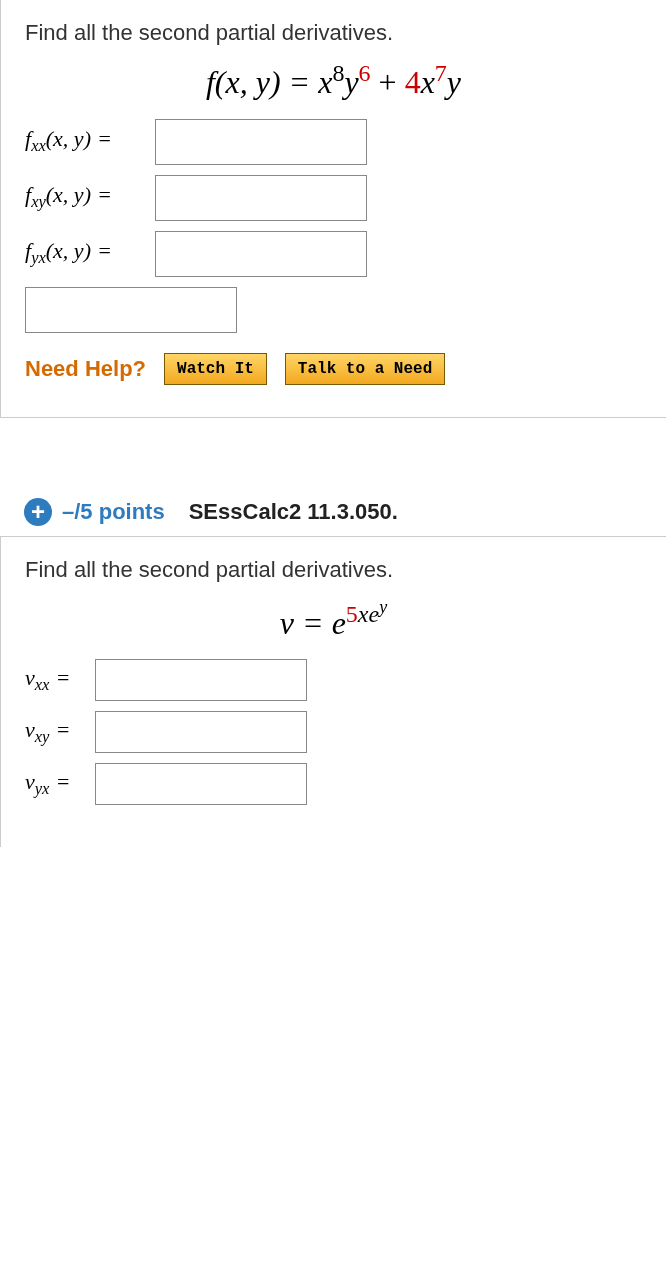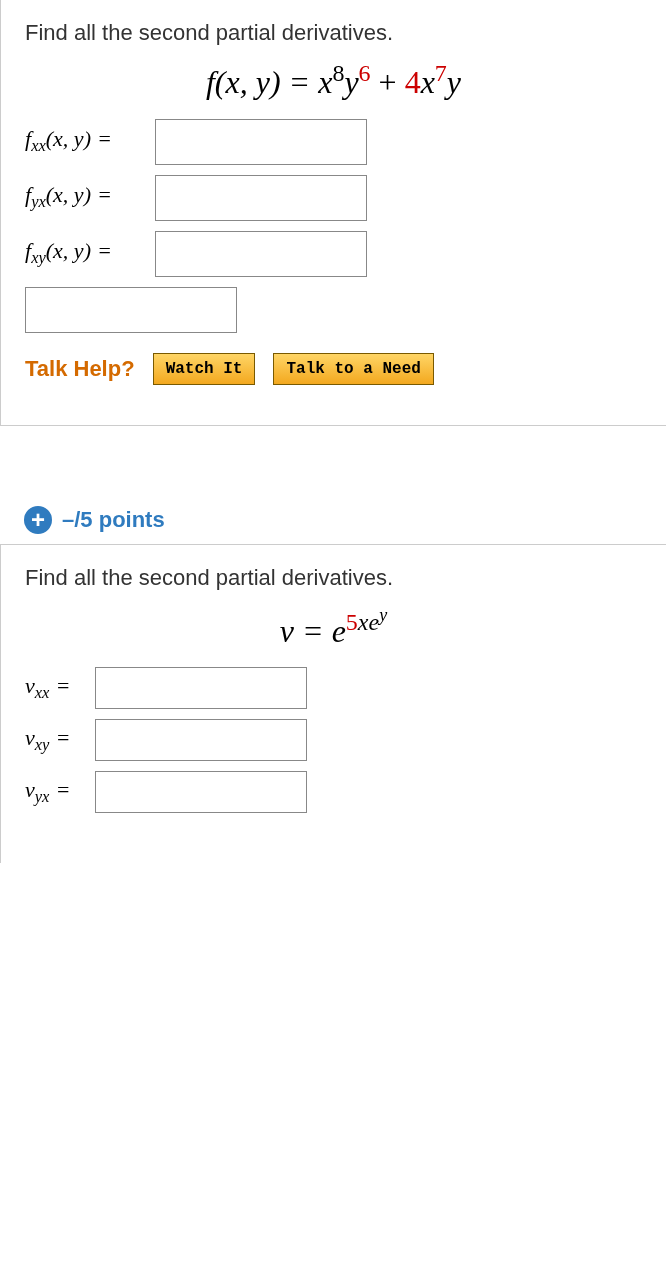--- a/index.html
+++ b/index.html
@@ -7,21 +7,21 @@
     padding: 0;
     background: #fff;
     font-family: Verdana, Arial, sans-serif;
     color: #333;
     width: 666px;
   }
   .question-block {
     border: 1px solid #ccc;
     border-top: none;
     border-right: none;
-    padding: 20px 24px 40px 24px;
+    padding: 20px 24px 32px 24px;
   }
   .question-header-row {
     border-bottom: 1px solid #ccc;
     padding: 10px 24px 10px 24px;
     display: flex;
     align-items: center;
     gap: 10px;
     margin-top: 70px;
   }
   .plus-icon {
@@ -125,46 +125,47 @@
 
   <div class="row">
     <span class="label">
       <span>f</span><sub>xx</sub><span>(x, y)</span><span class="eq"> =</span>
     </span>
     <div class="answer-box"></div>
   </div>
 
   <div class="row">
     <span class="label">
-      <span>f</span><sub>yx</sub><span>(x, y)</span><span class="eq"> =</span>
+      <span>f</span><sub>xy</sub><span>(x, y)</span><span class="eq"> =</span>
     </span>
     <div class="answer-box"></div>
   </div>
 
   <div class="row">
     <span class="label">
-      <span>f</span><sub>xy</sub><span>(x, y)</span><span class="eq"> =</span>
+      <span>f</span><sub>yx</sub><span>(x, y)</span><span class="eq"> =</span>
     </span>
     <div class="answer-box"></div>
   </div>
 
   <div class="row">
     <div class="answer-box"></div>
   </div>
 
   <div class="help-row">
-    <span class="help-label">Talk Help?</span>
+    <span class="help-label">Need Help?</span>
     <button class="help-btn">Watch It</button>
     <button class="help-btn">Talk to a Need</button>
   </div>
 </div>
 
 <div class="question-header-row">
   <span class="plus-icon">+</span>
   <span class="points">–/5 points</span>
+  <span class="reference">SEssCalc2 11.3.050.</span>
 </div>
 
 <div class="question-block" style="border-bottom:none;">
   <p class="prompt">Find all the second partial derivatives.</p>
 
   <div class="formula">
     <span>v = e</span><sup><span class="red">5</span><span>xe</span><sup>y</sup></sup>
   </div>
 
   <div class="row">

